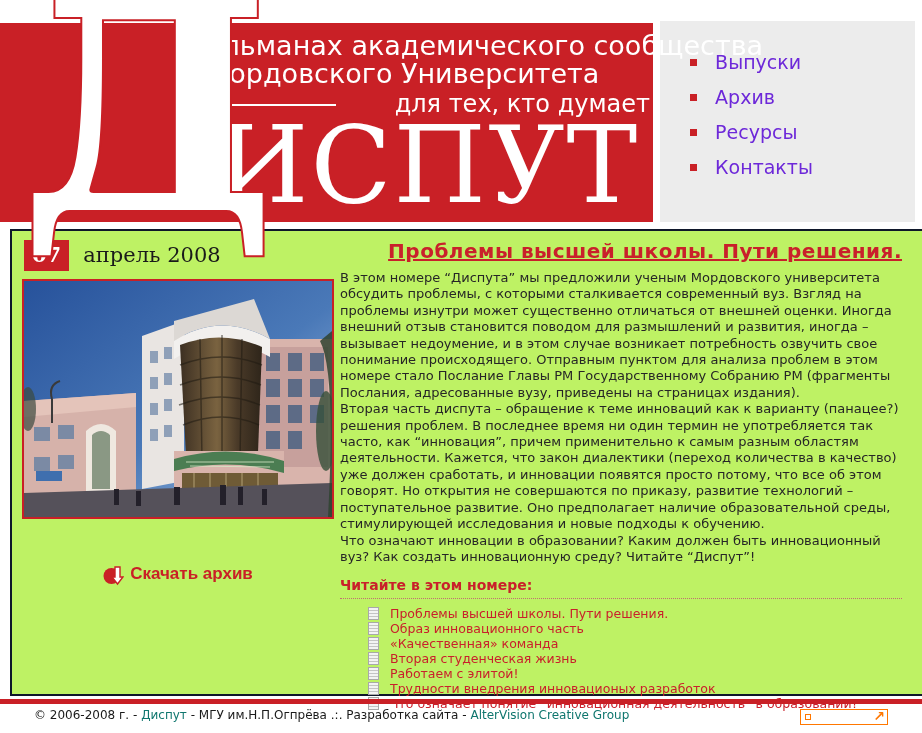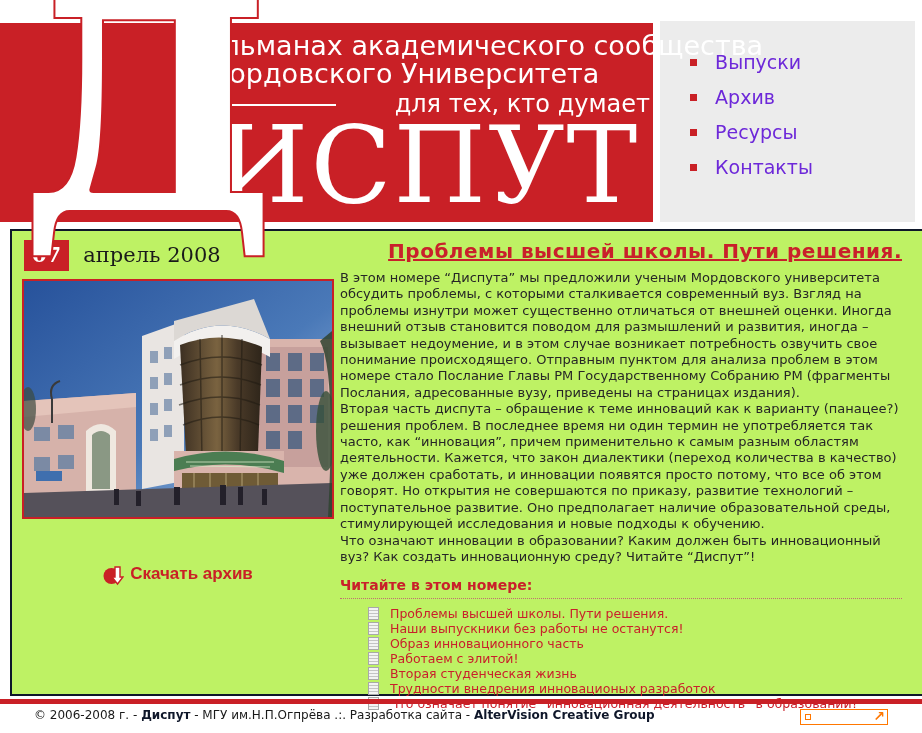--- a/index.html
+++ b/index.html
@@ -38,21 +38,21 @@
             border-bottom:1px dotted #c07070;padding-bottom:5px;}
   .toc-list{list-style:none;margin:7px 0 0 0;padding:0 0 0 28px;}
   .toc-list li{display:flex;align-items:center;height:15px;margin-bottom:0;cursor:pointer;}
   .doc-icon{flex:0 0 auto;width:9px;height:11px;border:1px solid #a8a8a8;background:
      repeating-linear-gradient(to bottom,#f3f3f3 0 2px,#c4c4c4 2px 3px);margin-right:11px;}
   .toc-link{color:#c9202b;font-size:12.5px;white-space:nowrap;}
 
   
   .footer-bar{position:absolute;left:0;top:699px;width:922px;height:5px;background:#c92026;}
   .footer-text{position:absolute;left:34px;top:708px;font-size:12px;color:#1a1a1a;white-space:nowrap;}
-  .footer-text .red{color:#0f172a;font-weight:bold;}
+  .footer-text .red{color:#0f766e;font-weight:normal;}
   .counter{position:absolute;left:800px;top:709px;width:86px;height:14px;border:1px solid #ff7700;cursor:pointer;}
   .counter-sq{position:absolute;left:4px;top:4px;width:4px;height:4px;border:1px solid #ff7700;}
   .counter-arrow{position:absolute;right:2px;top:-1px;color:#ff7700;font-weight:bold;font-size:14px;line-height:14px;}
 </style>
 </head>
 <body>
 
 <div class="page">
 
   <div class="band"></div>
@@ -223,33 +223,33 @@
       </div>
 
       <div class="toc-head">Читайте в этом номере:</div>
       <ul class="toc-list">
         <li>
             <span class="doc-icon"></span>
             <span class="toc-link">Проблемы высшей школы. Пути решения.</span>
           </li>
         <li>
             <span class="doc-icon"></span>
-            <span class="toc-link">Наши выпускники без работы не останутся!</span>
-          </li>
-        <li>
-            <span class="doc-icon"></span>
             <span class="toc-link">Образ инновационного часть</span>
           </li>
         <li>
             <span class="doc-icon"></span>
+            <span class="toc-link">«Качественная» команда</span>
+          </li>
+        <li>
+            <span class="doc-icon"></span>
+            <span class="toc-link">Вторая студенческая жизнь</span>
+          </li>
+        <li>
+            <span class="doc-icon"></span>
             <span class="toc-link">Работаем с элитой!</span>
-          </li>
-        <li>
-            <span class="doc-icon"></span>
-            <span class="toc-link">Вторая студенческая жизнь</span>
           </li>
         <li>
             <span class="doc-icon"></span>
             <span class="toc-link">Трудности внедрения инновационых разработок</span>
           </li>
         <li>
             <span class="doc-icon"></span>
             <span class="toc-link">Что означает понятие “инновационная деятельность” в образовании?</span>
           </li>
       </ul>

